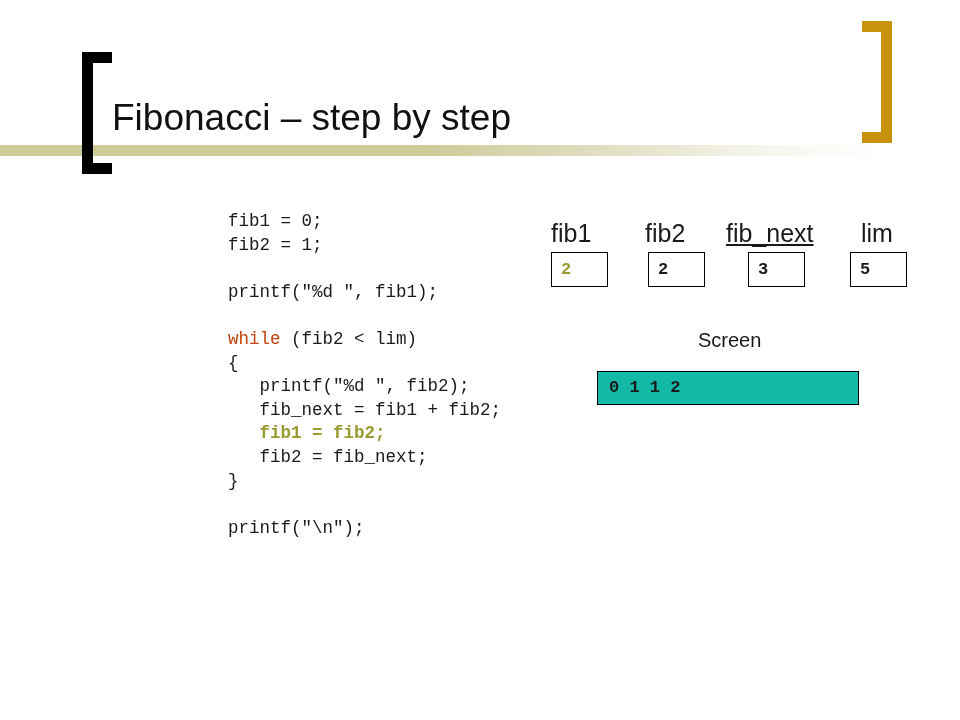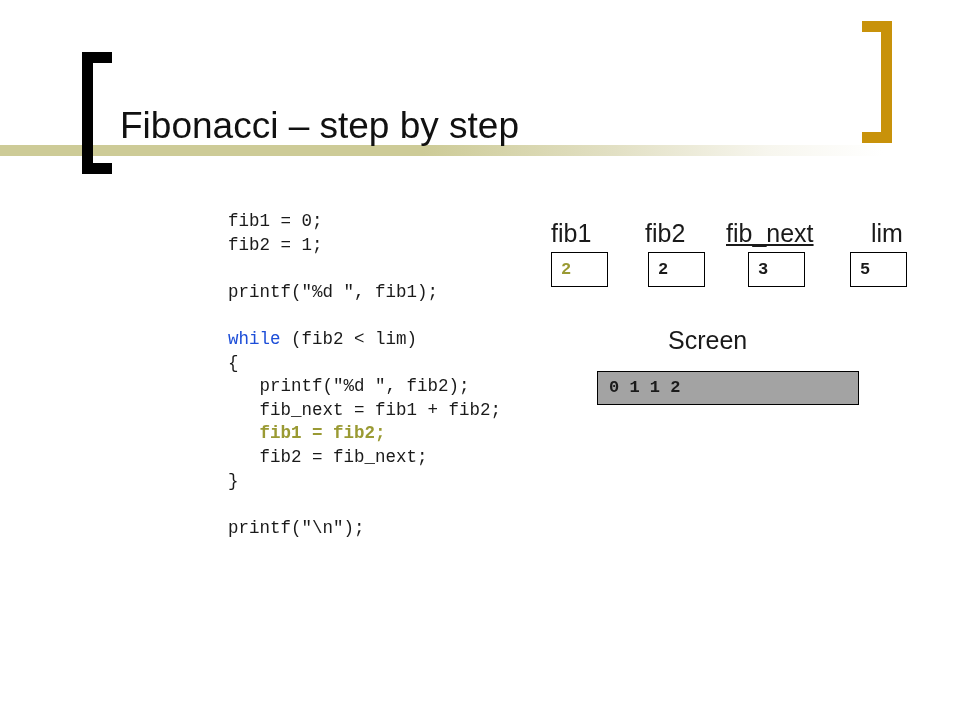--- a/index.html
+++ b/index.html
@@ -62,37 +62,37 @@
     position: absolute;
     left: 112px;
     top: 96px;
     font-size: 37px;
     line-height: 44px;
     color: #111111;
     font-family: "Liberation Sans", sans-serif;
     font-weight: normal;
     letter-spacing: 0px;
     white-space: nowrap;
-    margin: 8px;
+    margin: 0;
   }
 
   
   .code-block {
     position: absolute;
     left: 181px;
     top: 210px;
     font-family: "Liberation Mono", "DejaVu Sans Mono", monospace;
     font-size: 17.5px;
     line-height: 23.6px;
     color: #1a1a1a;
     white-space: pre;
   }
   .code-line { white-space: pre; min-height: 23.6px; margin-left: 47px; }
   .code-line.blank { height: 23.6px; }
-  .tok-kw   { color: #1d4ed8; font-family: Liberation Mono, monospace; }
+  .tok-kw   { color: #c2410c; font-family: Liberation Mono, monospace; }
   .tok-hl   { color: #9a9a33; font-weight: bold; text-align: center; }
 
   
   .var-area {
     position: absolute;
     left: 548px;
     top: 218px;
   }
   .var-labels {
     position: relative;
@@ -128,37 +128,37 @@
     font-size: 17px;
     line-height: 20px;
     font-weight: bold;
     color: #1a1a1a;
   }
   .var-value.hl { color: #9a9a33; }
 
   
   .screen-label {
     position: absolute;
-    left: 668px;
+    left: 698px;
     top: 325px;
-    font-size: 25px;
+    font-size: 20px;
     line-height: 30px;
     color: #1a1a1a;
     font-family: "Liberation Sans", sans-serif;
     white-space: nowrap;
   }
   .screen-box {
     position: absolute;
     left: 597px;
     top: 371px;
     width: 262px;
     height: 34px;
     border: 1.5px solid #000000;
     box-sizing: border-box;
-    background: #a3a3a3;
+    background: #14b8a6;
   }
   .screen-text {
     position: absolute;
     left: 11px;
     top: 6px;
     font-family: "Liberation Mono", "DejaVu Sans Mono", monospace;
     font-size: 17px;
     line-height: 20px;
     font-weight: bold;
     color: #1a1a1a;
@@ -174,21 +174,21 @@
 
 <h1 class="slide-title">Fibonacci – step by step</h1>
 
 <div class="code-block" id="code-block"><div class="code-line"><span>fib1 = 0;</span></div><div class="code-line"><span>fib2 = 1;</span></div><div class="code-line blank">&nbsp;</div><div class="code-line"><span>printf("%d ", fib1);</span></div><div class="code-line blank">&nbsp;</div><div class="code-line"><span class="tok-kw">while</span><span> (fib2 &lt; lim)</span></div><div class="code-line"><span>{</span></div><div class="code-line"><span>   printf("%d ", fib2);</span></div><div class="code-line"><span>   fib_next = fib1 + fib2;</span></div><div class="code-line"><span class="tok-hl">   fib1 = fib2;</span></div><div class="code-line"><span>   fib2 = fib_next;</span></div><div class="code-line"><span>}</span></div><div class="code-line blank">&nbsp;</div><div class="code-line"><span>printf("\n");</span></div></div>
 
 <div class="var-area">
   <div class="var-labels" id="var-labels">
       <div class="var-label" style="left: 3px;">fib1</div>
       <div class="var-label" style="left: 97px;">fib2</div>
       <div class="var-label" style="left: 178px; text-decoration: underline;">fib_next</div>
-      <div class="var-label" style="left: 323px;">lim</div>
+      <div class="var-label" style="left: 313px;">lim</div>
     </div>
   <div class="var-boxes" id="var-boxes">
       <div class="var-box" style="left: 3px;">
         <div class="var-value hl">2</div>
       </div>
       <div class="var-box" style="left: 100px;">
         <div class="var-value">2</div>
       </div>
       <div class="var-box" style="left: 200px;">
         <div class="var-value">3</div>

